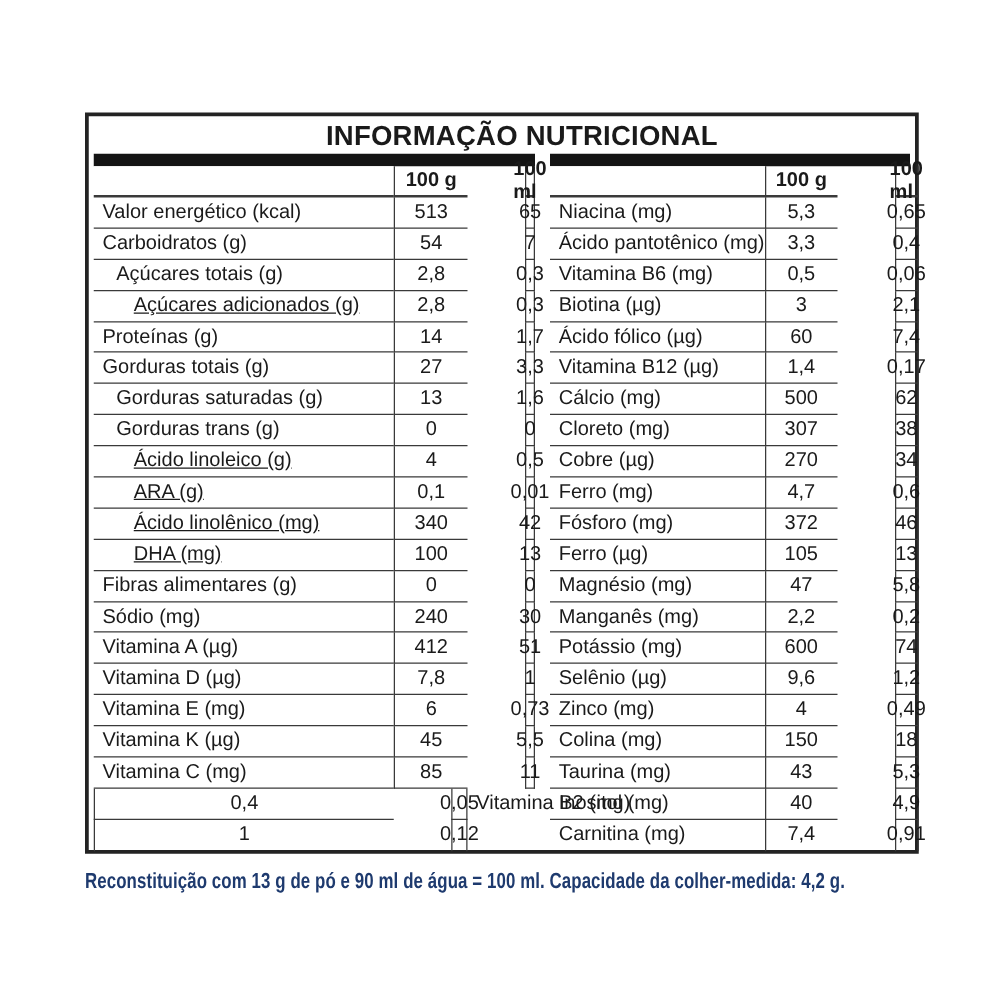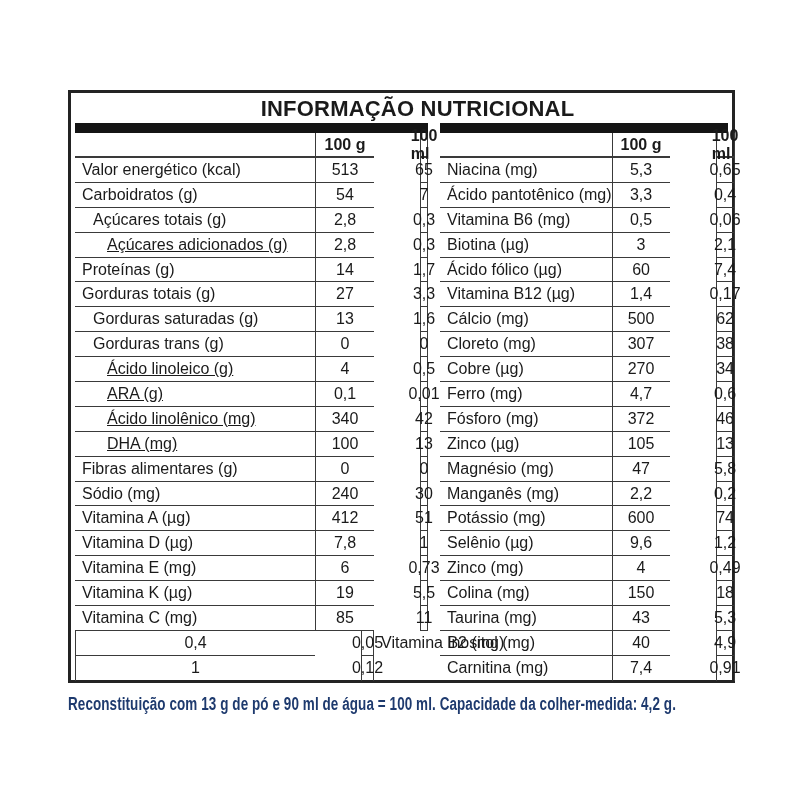--- a/index.html
+++ b/index.html
@@ -145,21 +145,21 @@
 
   <div class="cell label indent-0">Vitamina D (µg)</div>
   <div class="cell value vline">7,8</div>
   <div class="cell value vline vline-end">1</div>
 
   <div class="cell label indent-0">Vitamina E (mg)</div>
   <div class="cell value vline">6</div>
   <div class="cell value vline vline-end">0,73</div>
 
   <div class="cell label indent-0">Vitamina K (µg)</div>
-  <div class="cell value vline">19</div>
+  <div class="cell value vline">45</div>
   <div class="cell value vline vline-end">5,5</div>
 
   <div class="cell label indent-0">Vitamina C (mg)</div>
   <div class="cell value vline">85</div>
   <div class="cell value vline vline-end">11</div>
 
   <div class="cell value vline">0,4</div>
   <div class="cell value vline vline-end">0,05</div>
 
   <div class="cell label indent-0 row-last">Vitamina B2 (mg)</div>
@@ -211,21 +211,21 @@
   <div class="cell value vline vline-end">34</div>
 
   <div class="cell label indent-0">Ferro (mg)</div>
   <div class="cell value vline">4,7</div>
   <div class="cell value vline vline-end">0,6</div>
 
   <div class="cell label indent-0">Fósforo (mg)</div>
   <div class="cell value vline">372</div>
   <div class="cell value vline vline-end">46</div>
 
-  <div class="cell label indent-0">Zinco (µg)</div>
+  <div class="cell label indent-0">Ferro (µg)</div>
   <div class="cell value vline">105</div>
   <div class="cell value vline vline-end">13</div>
 
   <div class="cell label indent-0">Magnésio (mg)</div>
   <div class="cell value vline">47</div>
   <div class="cell value vline vline-end">5,8</div>
 
   <div class="cell label indent-0">Manganês (mg)</div>
   <div class="cell value vline">2,2</div>
   <div class="cell value vline vline-end">0,2</div>

